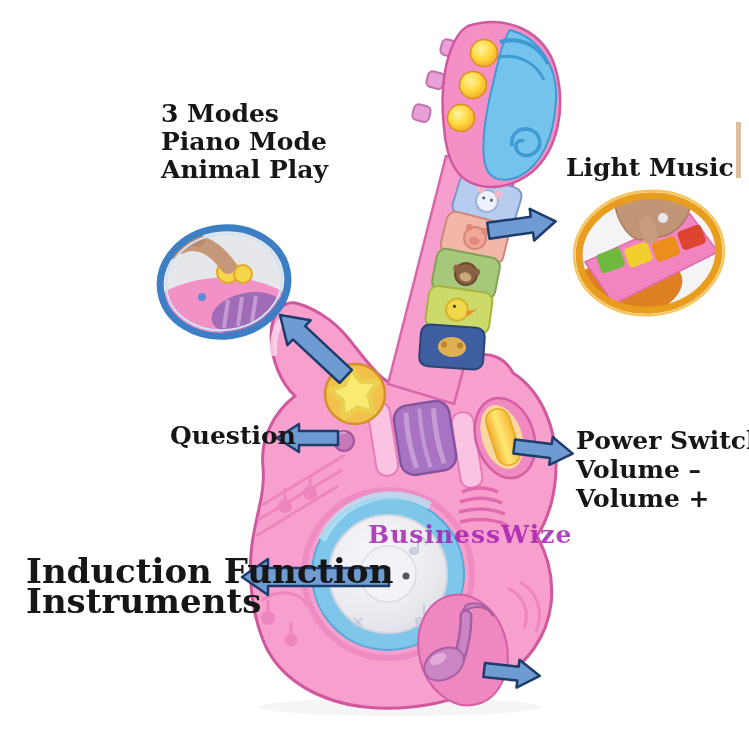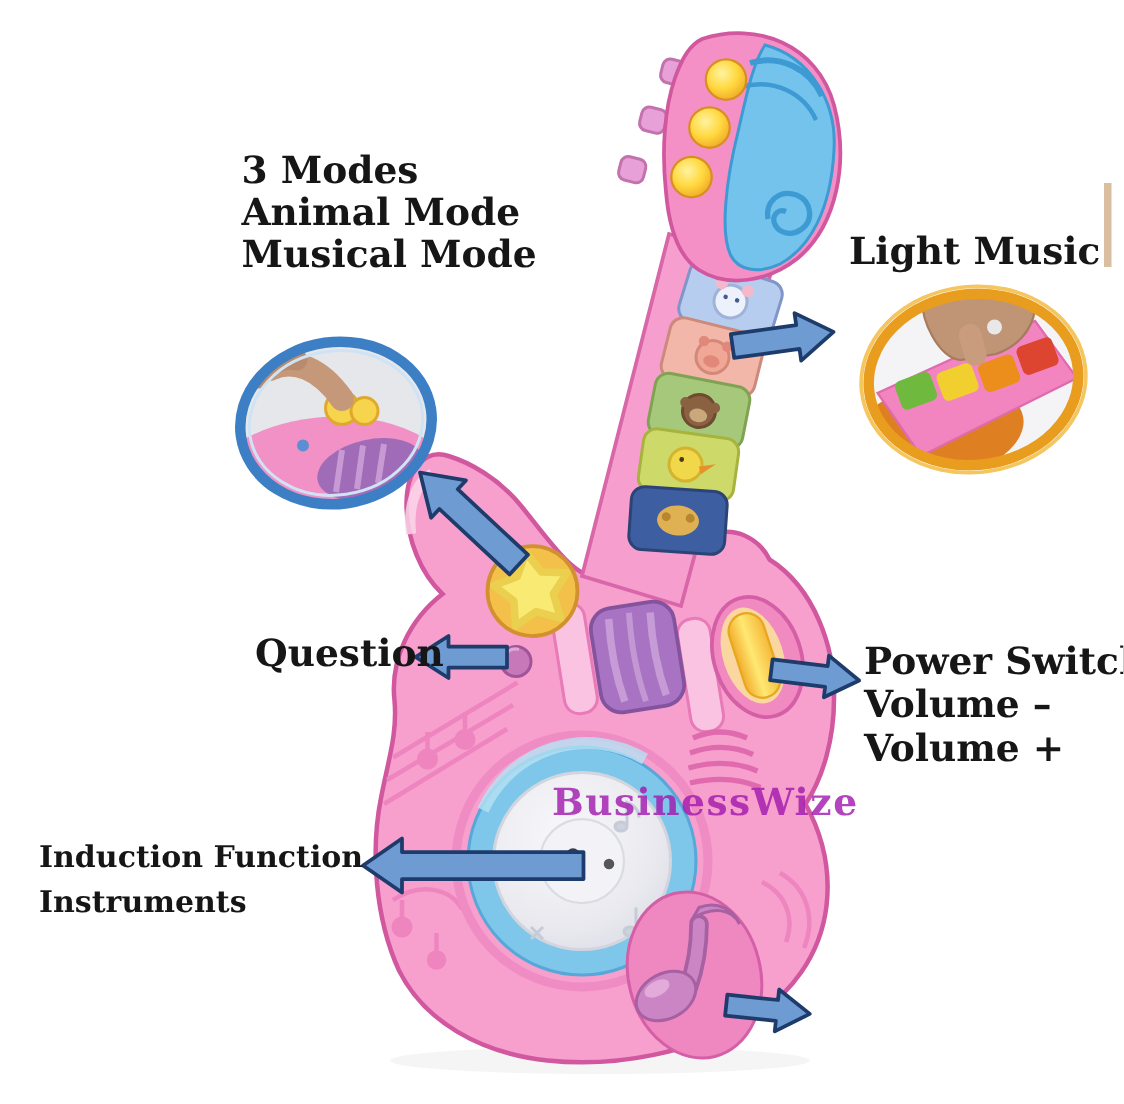--- a/index.html
+++ b/index.html
@@ -4,21 +4,21 @@
 <style>
   html,body{margin:0;padding:0;background:#fff;}
   #stage{position:relative;width:749px;height:736px;background:#ffffff;overflow:hidden;
          font-family:"DejaVu Serif","Liberation Serif",serif;}
   #guitar-svg{position:absolute;left:0;top:0;}
   .label{position:absolute;font-weight:600;color:#161616;font-size:25px;line-height:28px;white-space:nowrap;}
   #lbl-modes{left:161px;top:100px;}
   #lbl-light{left:566px;top:142px;margin-top:12px;}
   #lbl-question{left:170px;top:422px;}
   #lbl-power{left:576px;top:426px;line-height:29px;}
-  #lbl-induction{left:26px;top:556px;font-size:20px;line-height:30px;}
+  #lbl-induction{left:26px;top:556px;font-size:34px;line-height:30px;}
   #lbl-tunes{left:537px;top:646px;line-height:27px;}
   #watermark{left:368px;top:521px;color:#a21caf;opacity:.82;letter-spacing:1px;font-size:25px;}
 </style>
 </head>
 <body>
 
 <div id="stage">
 
 <svg id="guitar-svg" width="749" height="736" viewBox="0 0 749 736">
   <defs>
@@ -244,22 +244,22 @@
     <polygon points="573,450 551,436 551,443 514,443 514,457 551,457 551,464" transform="rotate(7 543 450)"></polygon>
     <polygon points="242,577 268,559 268,568 389,568 389,586 268,586 268,595"></polygon>
     <polygon points="540,673 518,659 518,666 484,666 484,680 518,680 518,687" transform="rotate(6 512 673)"></polygon>
   </g>
 
   <rect x="736" y="122" width="5" height="56" fill="#b98a50" opacity="0.55"></rect>
 </svg>
 
 <div class="label" id="lbl-modes">
   <div>3 Modes</div>
-  <div>Animal Mode</div>
-  <div>Musical Mode</div>
+  <div>Piano Mode</div>
+  <div>Animal Play</div>
 </div>
 
 <div class="label" id="lbl-light">Light Music</div>
 
 <div class="label" id="lbl-question">Question</div>
 
 <div class="label" id="lbl-power">
   <div>Power Switch</div>
   <div>Volume –</div>
   <div>Volume +</div>

